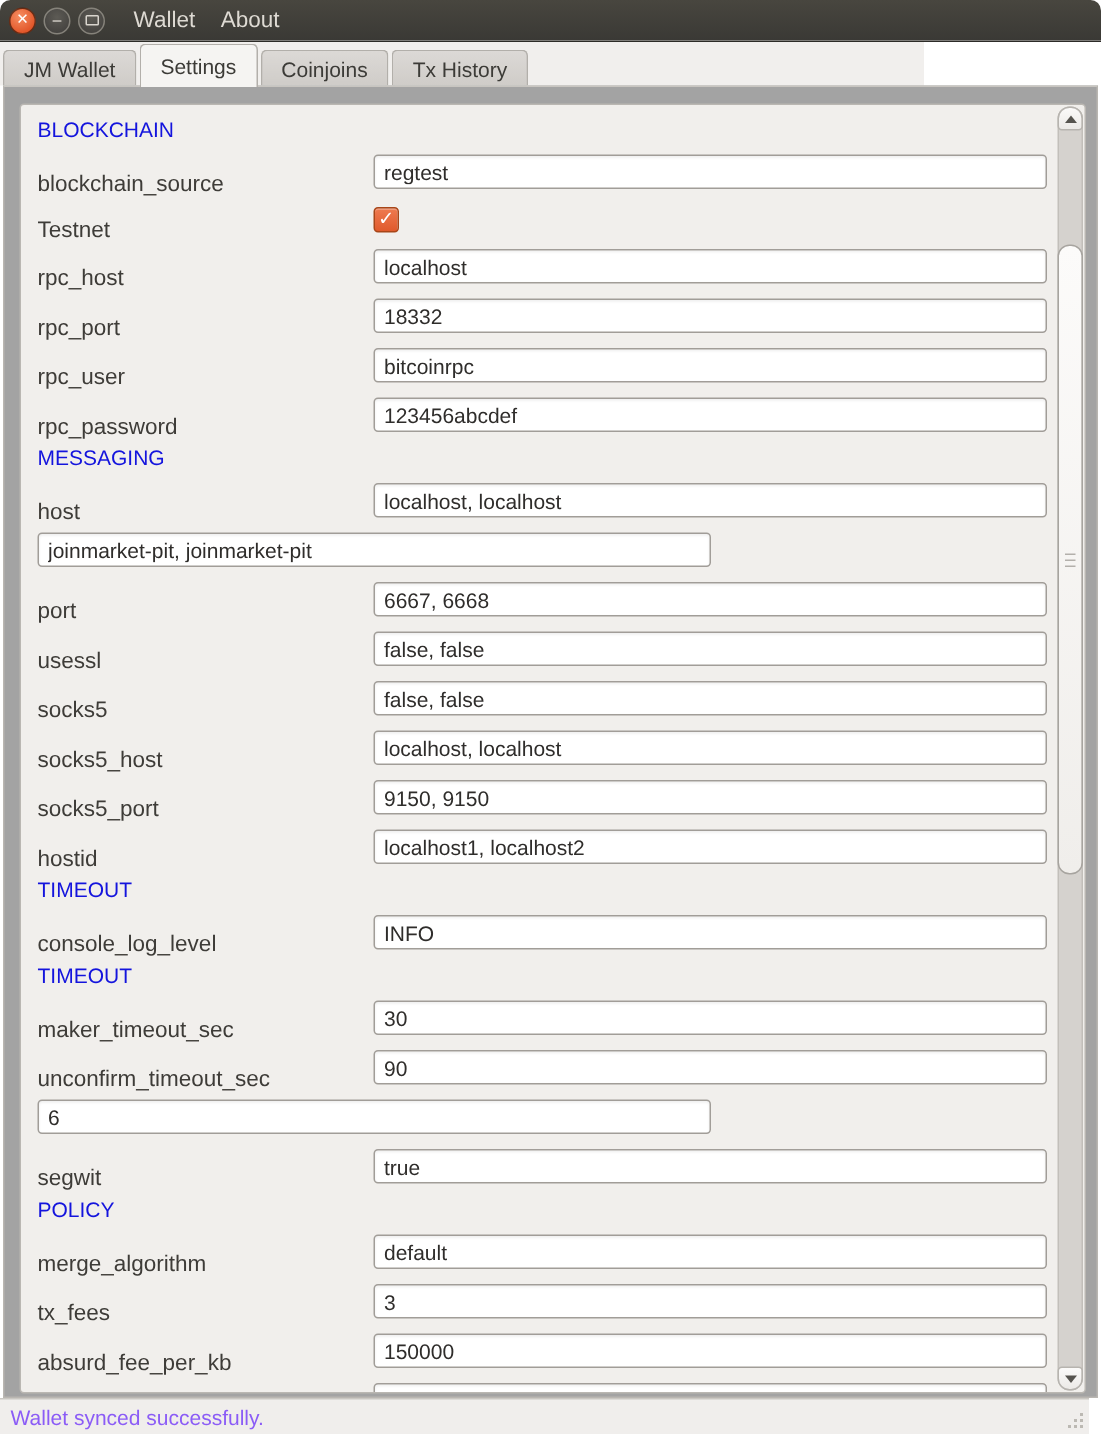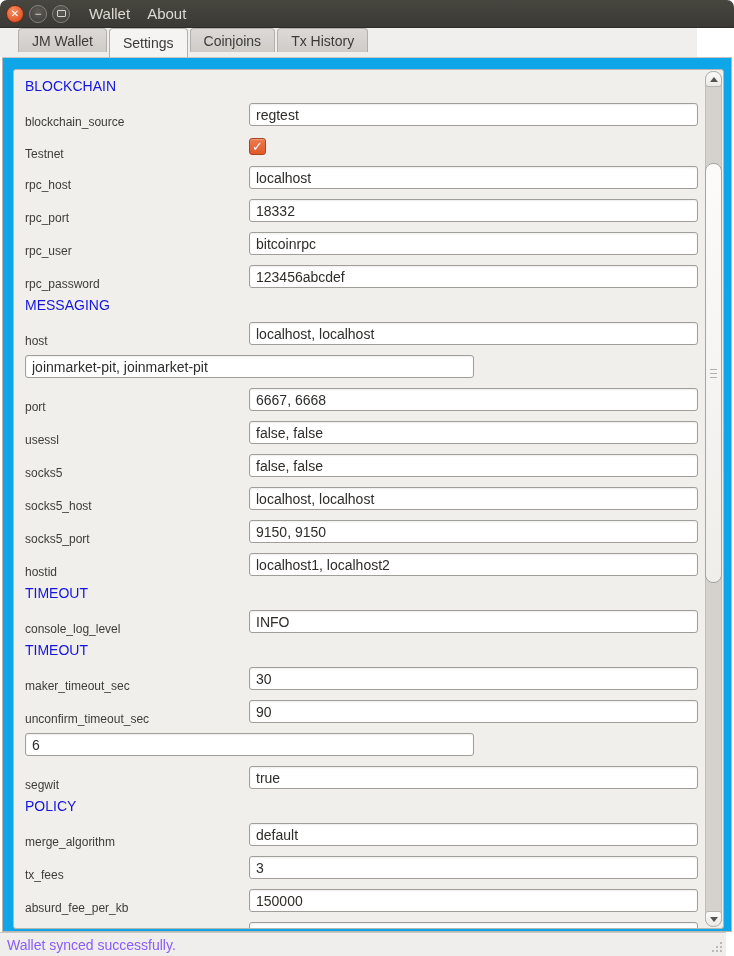--- a/index.html
+++ b/index.html
@@ -19,49 +19,49 @@
   #btn-close { background:radial-gradient(circle at 38% 32%, #f68e62, #e2572a 72%);
     border:1px solid rgba(25,12,4,.6); color:#fff; font-size:10px; line-height:1; }
   .winbtn.gray { background:radial-gradient(circle at 50% 35%, #5d5b55, #454publ 0%, #454340 78%);
     background:radial-gradient(circle at 50% 35%, #5d5b55, #454340 78%);
     border:1px solid #86837b; color:#d9d5ce; font-size:12px; line-height:1; }
   #max-square { width:7px; height:5px; border:1.5px solid #d9d5ce; border-radius:1px; }
   #menubar { display:flex; margin-left:9px; }
   .menu-item { color:#dedad3; font-size:15px; padding:0 5px; margin-right:7px; cursor:default;text-align:right; }
   
   #tabbar {
-    position:absolute; left:0; top:28px; width:697px; height:29px; box-sizing:border-box;
-    background:#f1efed; display:flex; padding-left:18px;
+    position:absolute; left:0; top:28px; width:616px; height:29px; box-sizing:border-box;
+    background:#f1efed; display:flex; align-items:flex-end; padding-left:2px;
   }
   .tab {
     box-sizing:border-box; height:24px; padding:0 13px; display:flex; align-items:center;
     background:linear-gradient(#dcd9d6,#cfccc8); border:1px solid #b2afaa; border-bottom:none;
     border-radius:4px 4px 0 0; margin-right:2px; font-size:14px; color:#3c3b37; cursor:default;
     position:relative;
   }
   .tab.active {
     height:29px; margin-bottom:-1px; background:#f5f4f2; z-index:3; padding-bottom:1px;
   }
   
   #pane {
     position:absolute; top:57px; left:2px; width:730px; height:875px; box-sizing:border-box;
-    background:#0ea5e9; border:1px solid #b9b6b1; border-top:1px solid #c8c5c0;
+    background:#a3a3a3; border:1px solid #b9b6b1; border-top:1px solid #c8c5c0;
   }
   #frame {
     position:absolute; left:10px; top:11px; width:711px; height:860px; box-sizing:border-box;
     border:1px solid #bab7b2; border-radius:3px; background:#f1efec; overflow:hidden;
   }
   #form-content {
     position:absolute; left:0; top:0; right:19px; bottom:0; overflow:hidden;
     padding:4px 0 0 11px;
   }
   .frow { height:33px; display:flex; align-items:center; }
   .frow.section { height:24px; }
   .frow.chk { height:30px; }
-  .flabel { width:224px; font-size:12px; color:#3e3c38;margin-top:15px; }
+  .flabel { width:224px; font-size:15px; color:#3e3c38;margin-top:15px; }
   .section-label { font-size:14px; color:#1414dd; }
   .tinput {
     width:449px; height:23px; box-sizing:border-box; border:1px solid #a19d98; border-radius:3px;
     background:#ffffff; padding:0 6px; font-size:14px; color:#2f2d2b; font-family:inherit;
     box-shadow:inset 0 1px 2px rgba(0,0,0,.07); outline:none;
   }
   .checkbox {
     width:17px; height:17px; box-sizing:border-box; border:1px solid #a84619; border-radius:3px;
     background:linear-gradient(180deg,#ee7a50,#e05a2c); color:#fff; display:flex;
     align-items:center; justify-content:center; font-size:13px; cursor:default;

